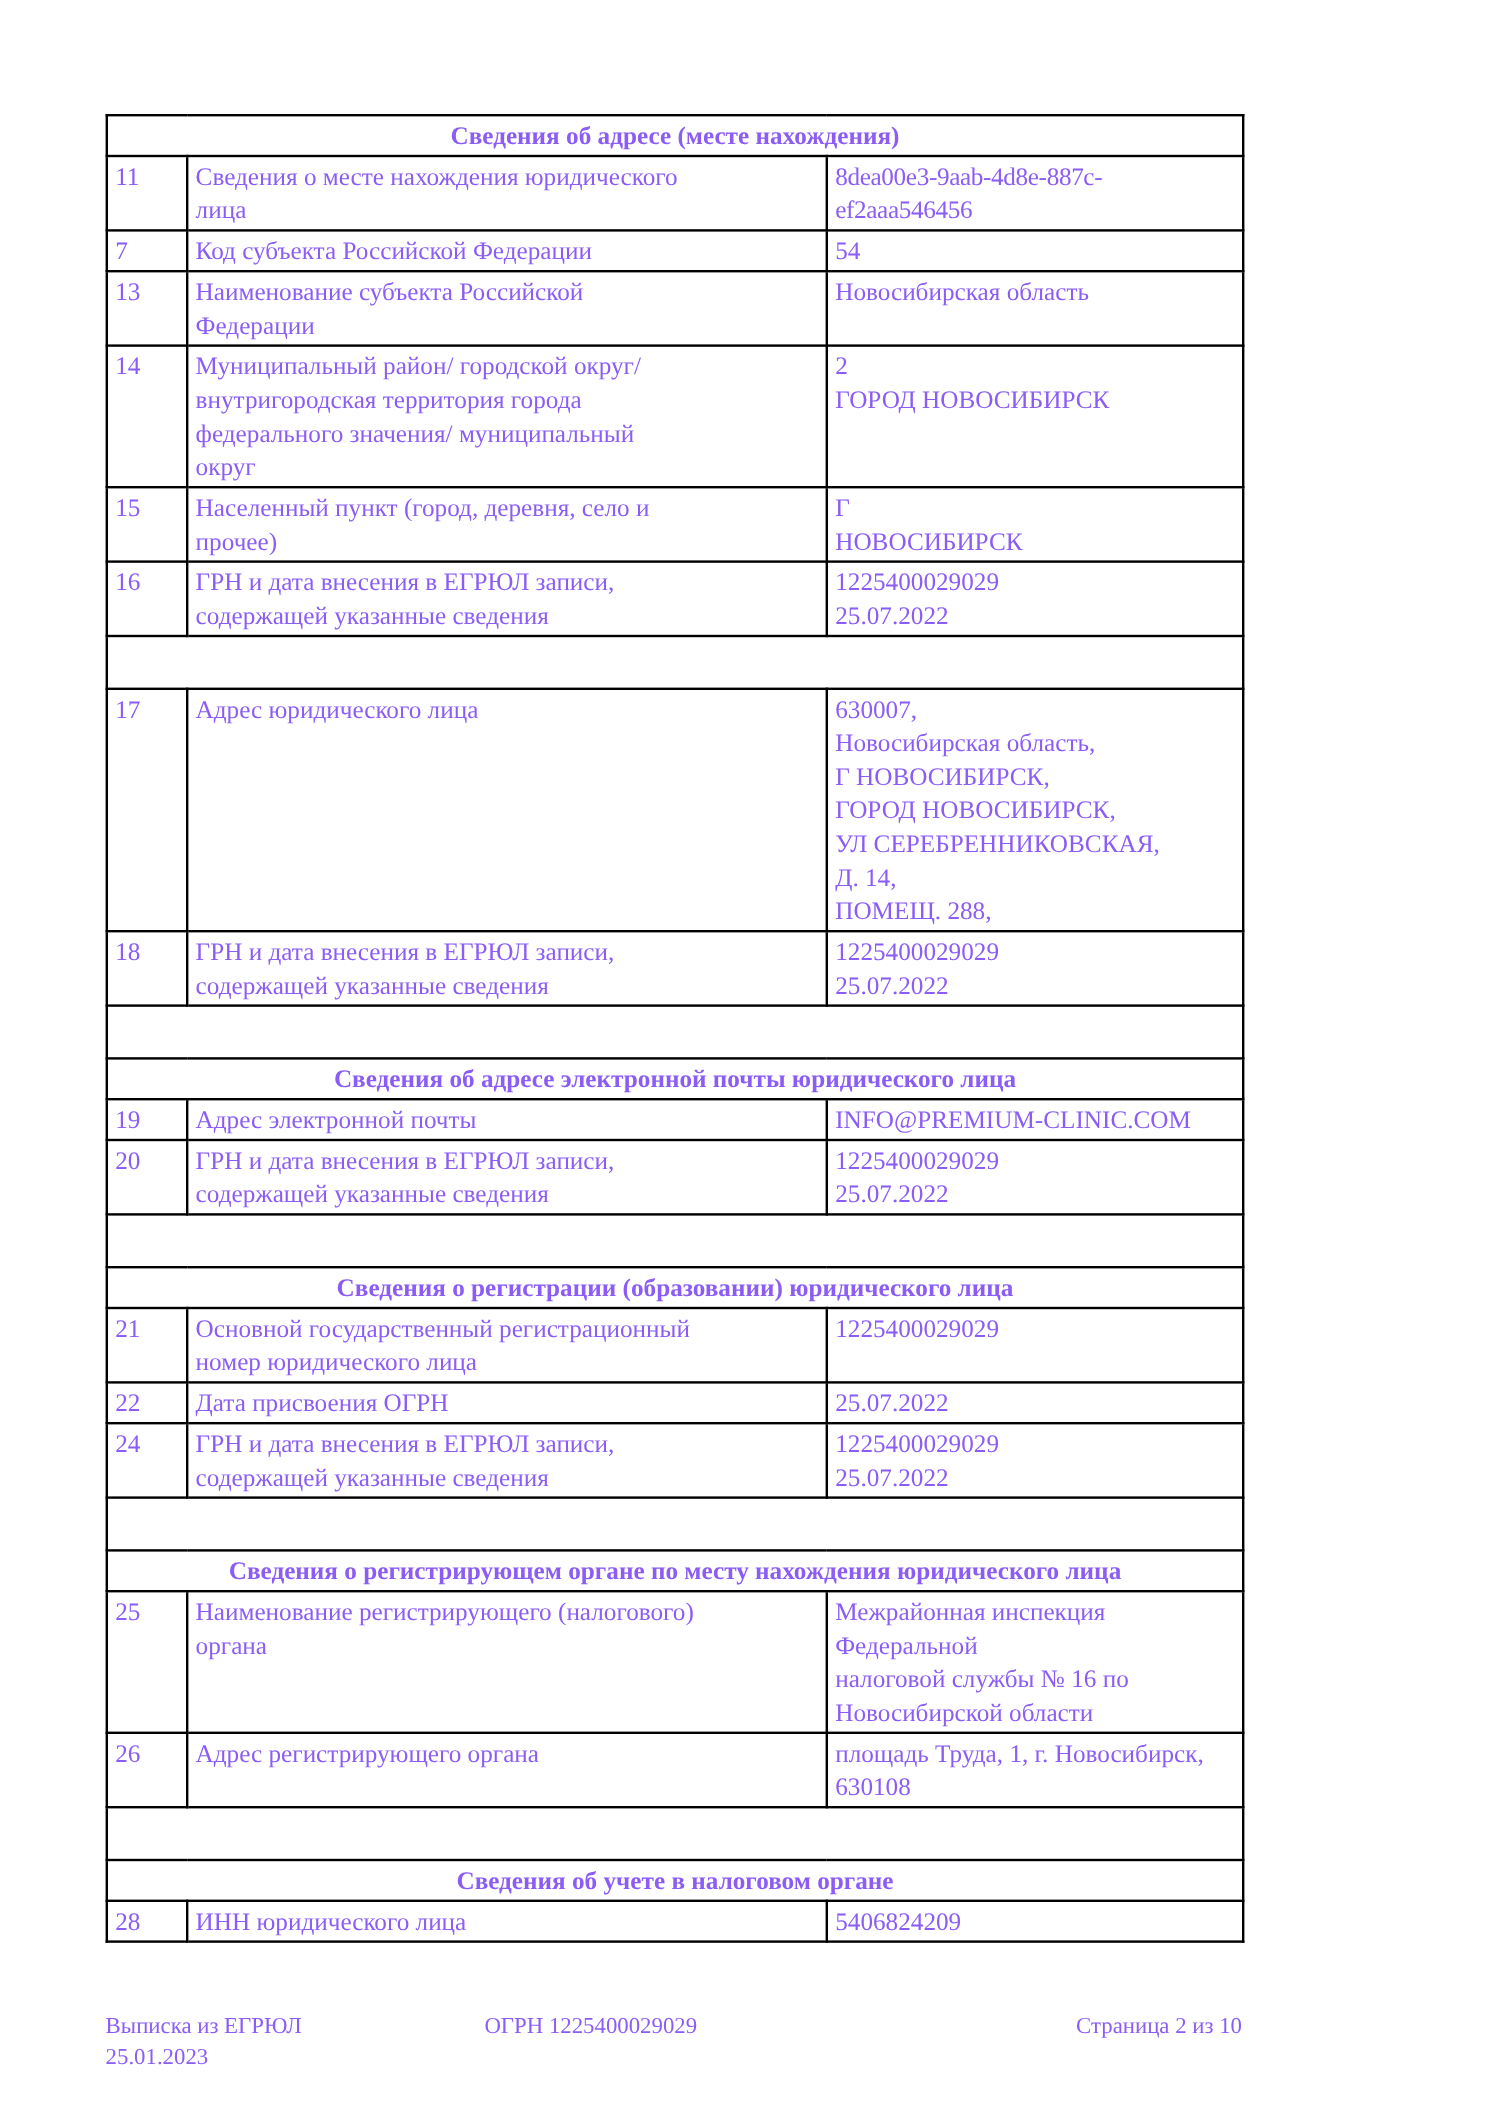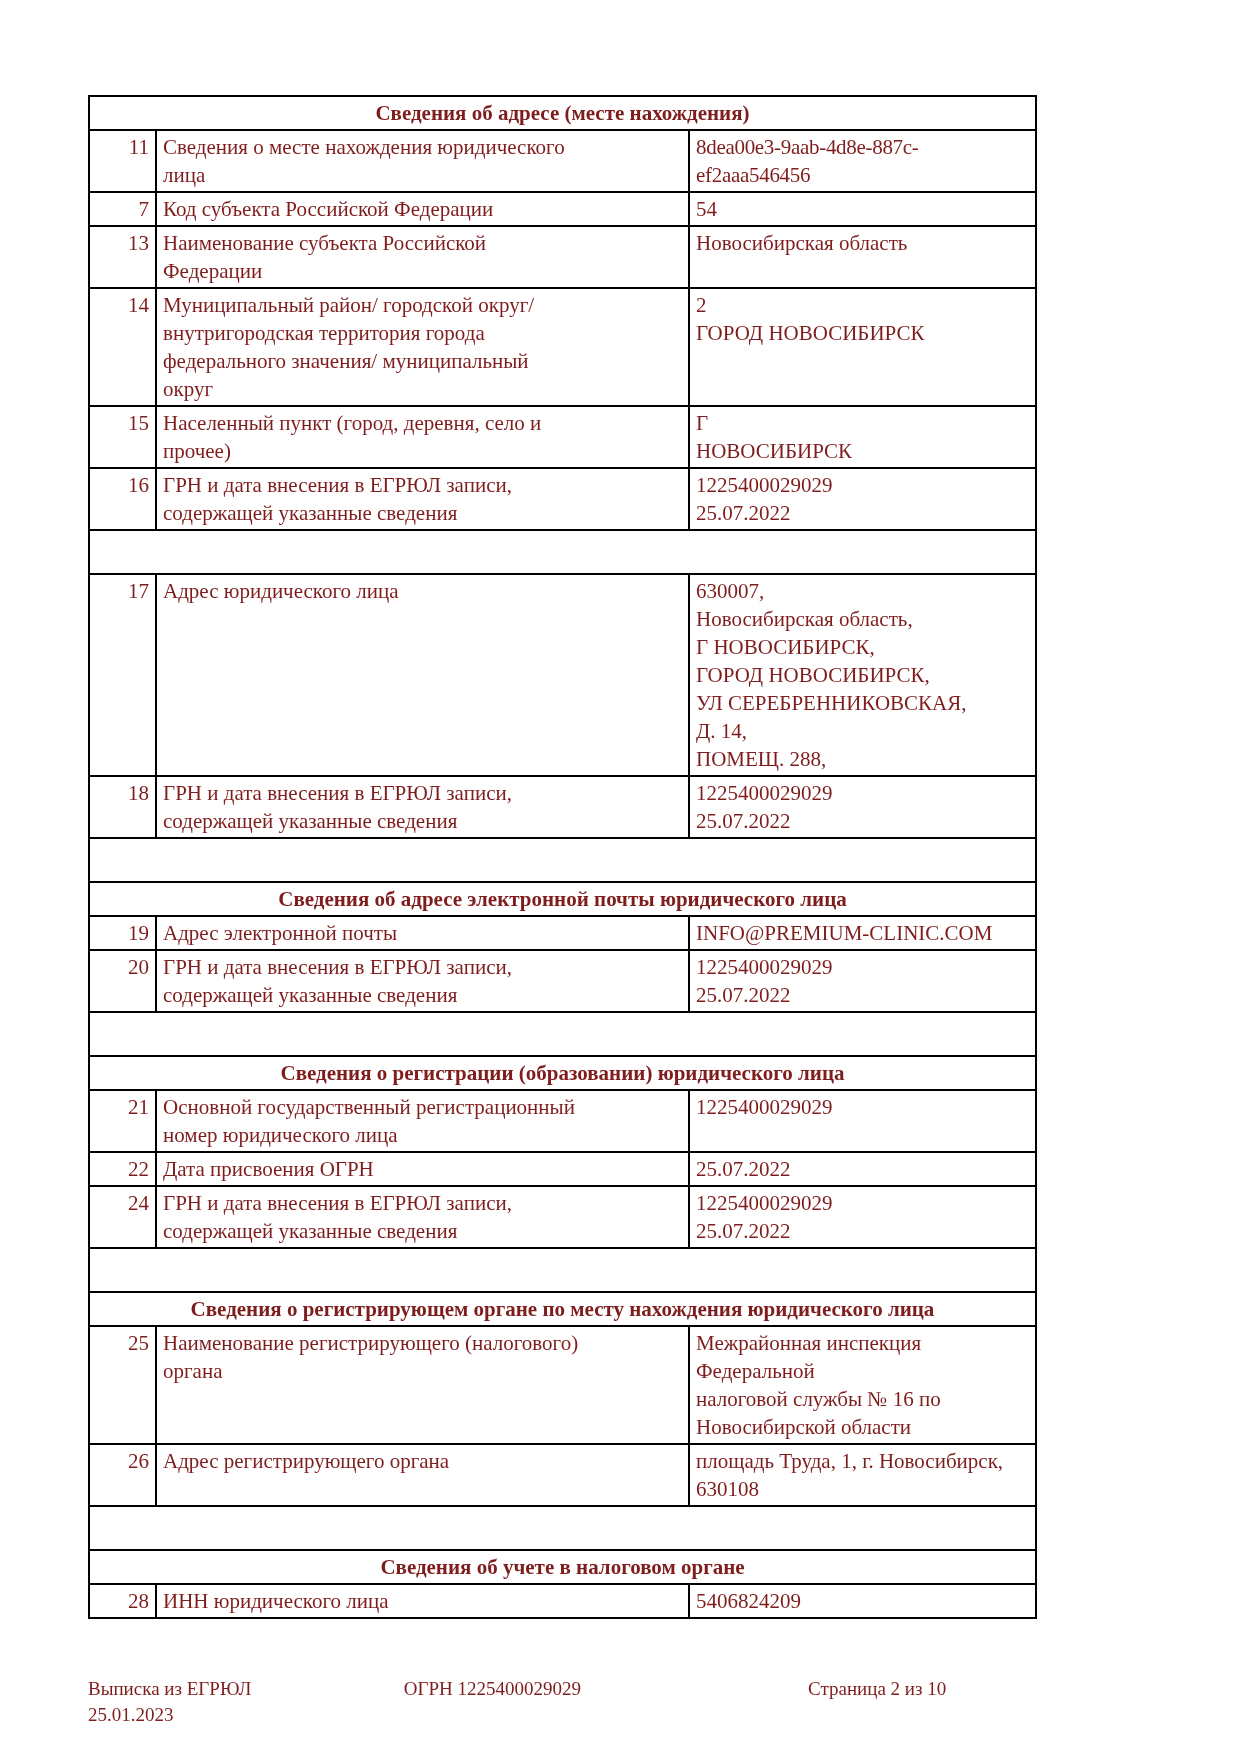--- a/index.html
+++ b/index.html
@@ -1,21 +1,21 @@
 <!DOCTYPE html>
 <html><head>
 <meta charset="utf-8">
 <style>
   html, body { margin: 0; padding: 0; background: #ffffff; }
   .page {
     position: relative;
     width: 1241px;
     height: 1754px;
     background: #ffffff;
-    color: #7f1d1d;
+    color: #8b5cf6;
     font-family: "Liberation Serif", "DejaVu Serif", serif;
     overflow: hidden;
   }
   table.egrul {
     position: absolute;
     left: 88px;
     top: 95px;
     width: 947px;
     border-collapse: collapse;
     table-layout: fixed;
@@ -23,21 +23,21 @@
   table.egrul td {
     border: 2px solid #000000;
     vertical-align: top;
     font-size: 21px;
     line-height: 28px;
     padding: 2px 6px;
     white-space: pre-line;
     overflow: hidden;
   }
   td.num {
-    text-align: right;
+    text-align: left;
     padding: 2px 2px;
   }
   td.hdr {
     text-align: center;
     font-weight: bold;
     font-size: 22px;
     white-space: normal;
     padding: 3px 6px;
   }
   td.spacer {
@@ -54,21 +54,21 @@
     position: absolute;
     left: 88px;
     top: 1676px;
     width: 947px;
     display: flex;
     font-size: 19px;
     line-height: 26px;
   }
   .footer .f-left  { flex: 1; text-align: left; }
   .footer .f-mid   { flex: 1; text-align: left; }
-  .footer .f-right { flex: 1; text-align: center; }
+  .footer .f-right { flex: 1; text-align: right; }
 </style>
 </head>
 <body>
 
 <div class="page">
 
   <table class="egrul">
     <colgroup>
       <col style="width:67px">
       <col style="width:533px">

